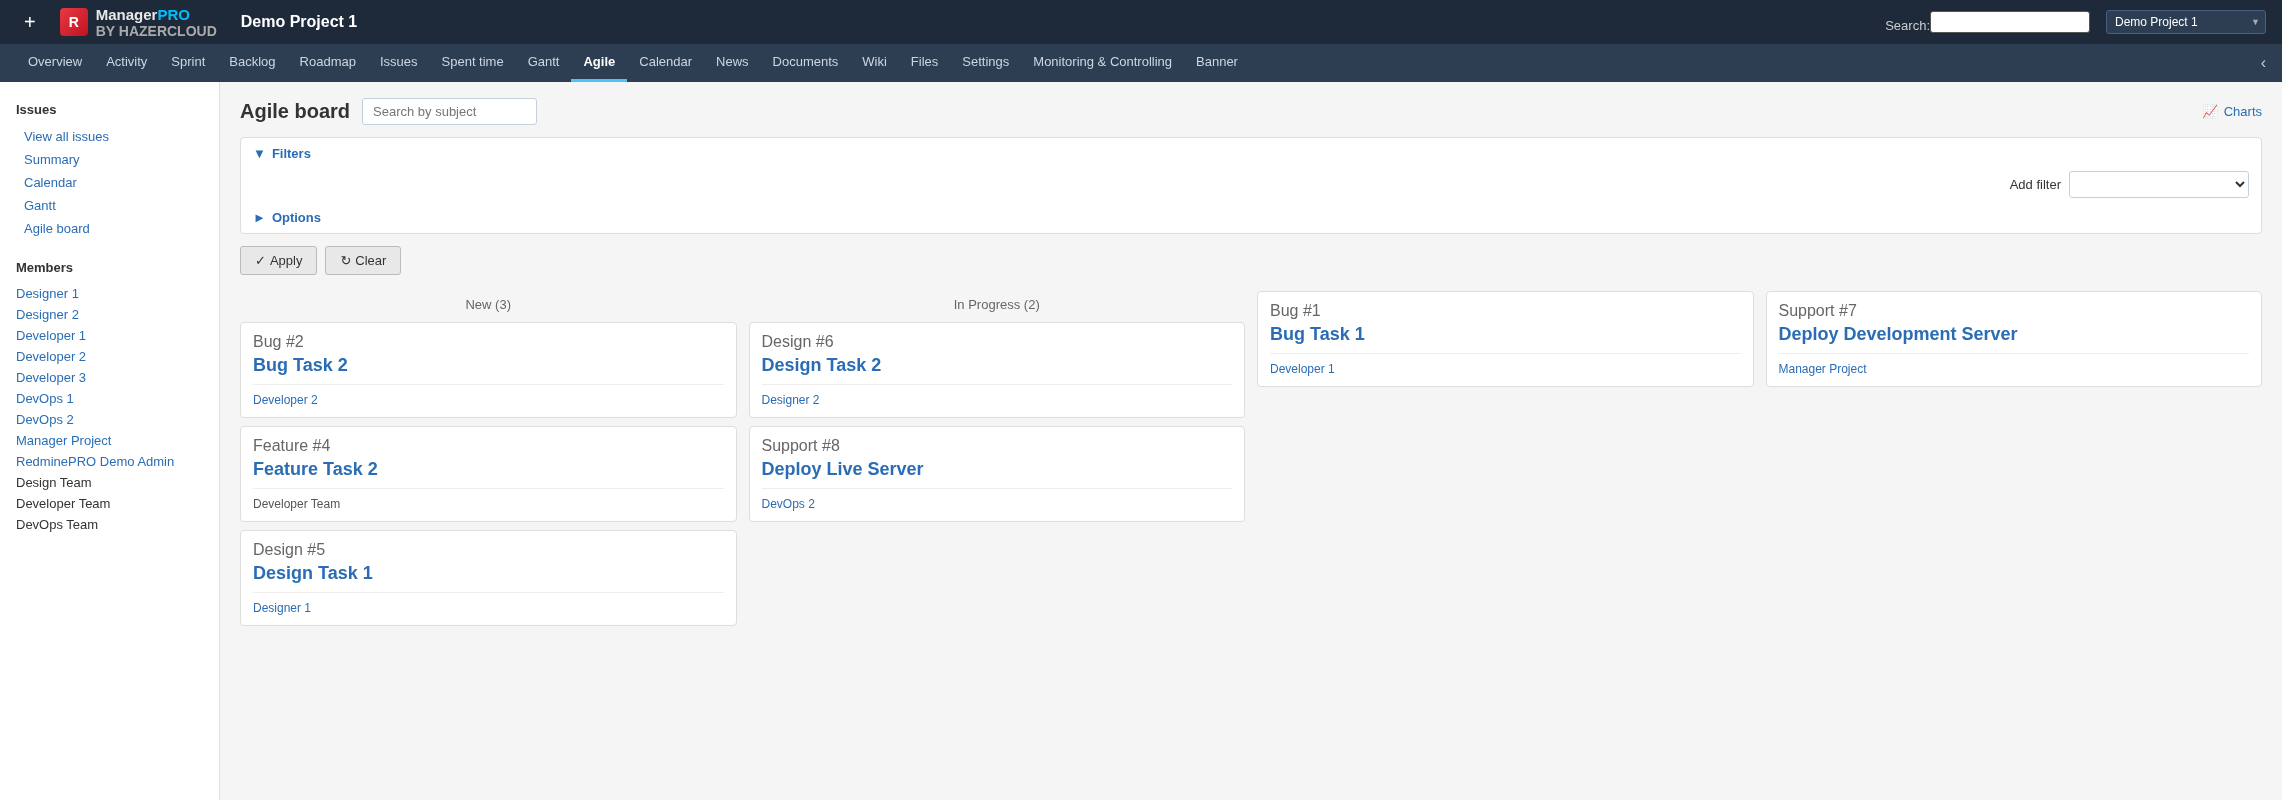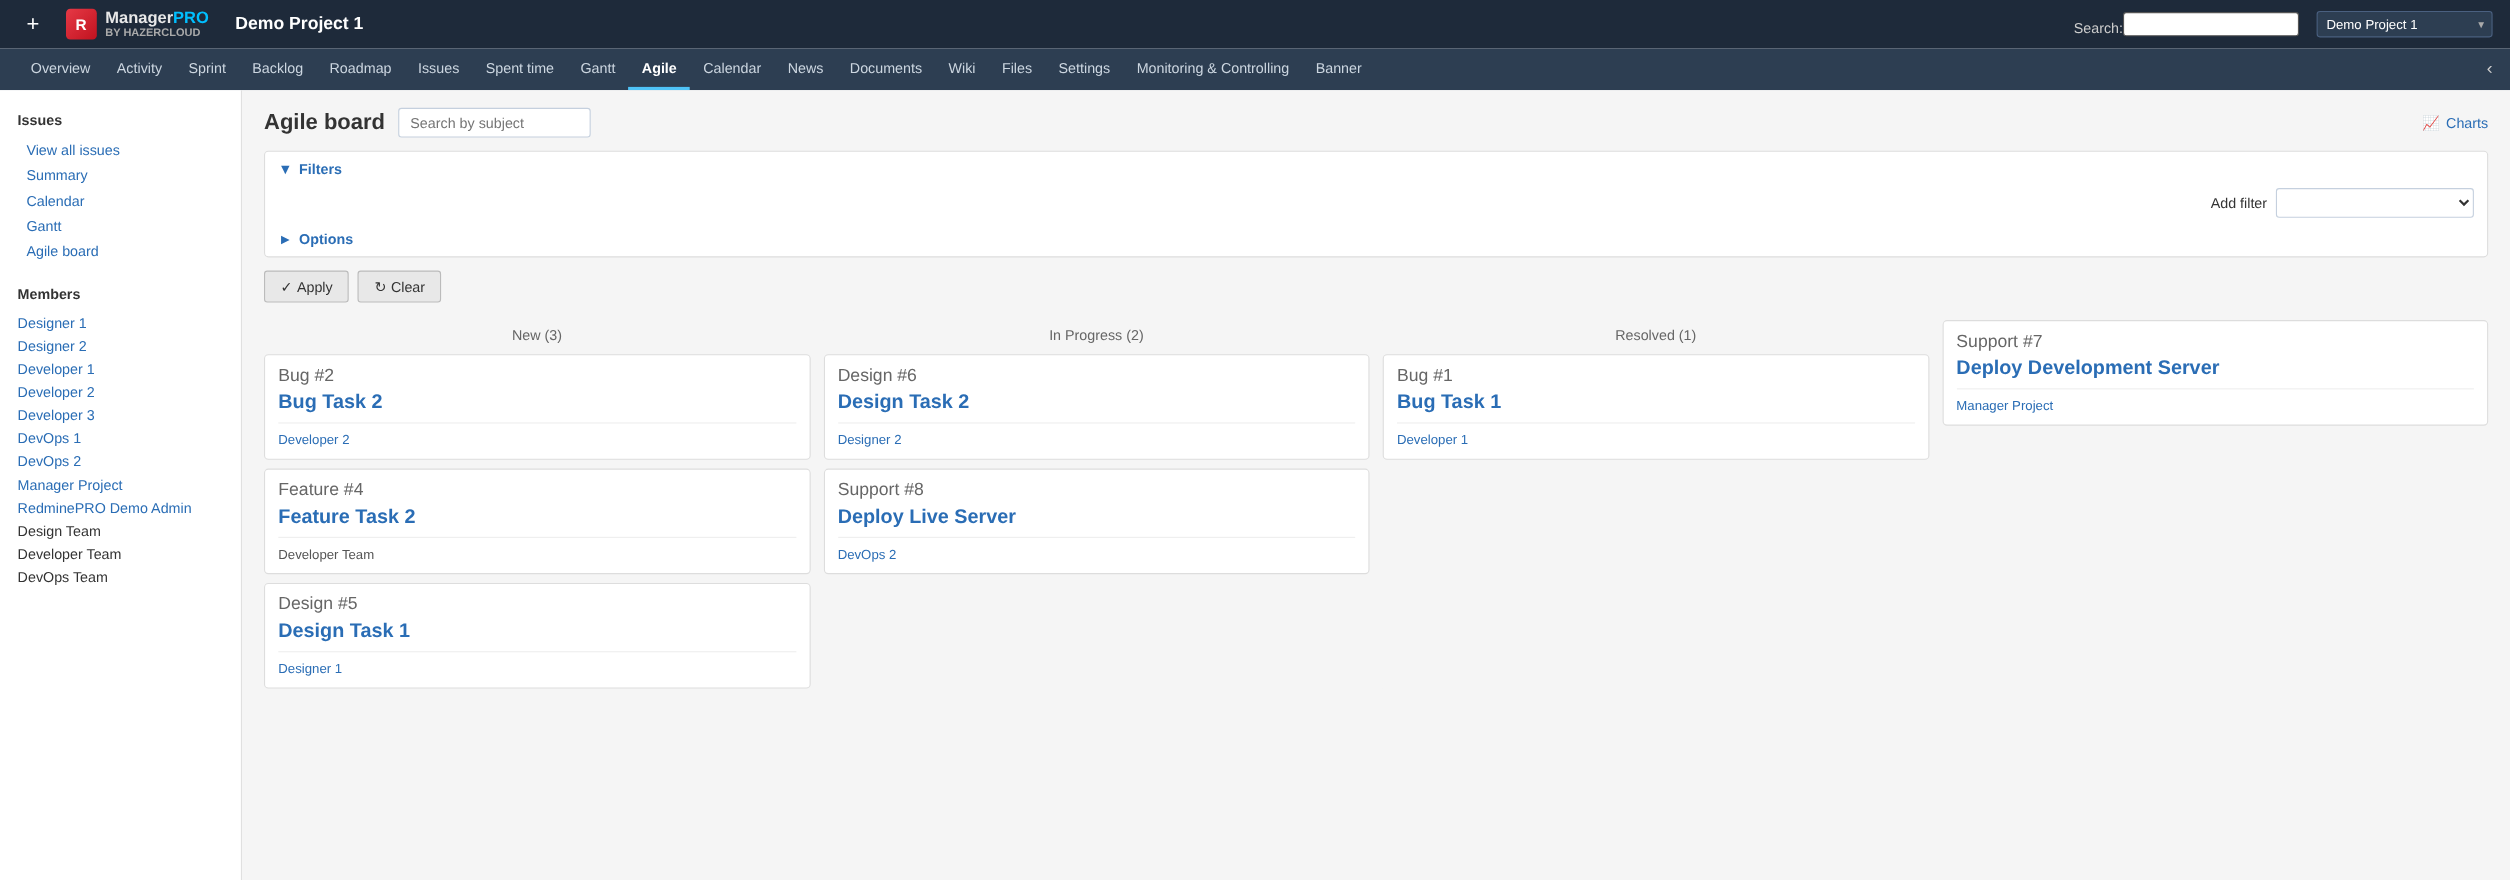--- a/index.html
+++ b/index.html
@@ -18,21 +18,21 @@
     .logo {
       display: flex;
       align-items: center;
       gap: 4px;
       font-weight: bold;
       font-size: 15px;
       color: white;
     }
     .logo-redmine { color: #e8e8e8; }
     .logo-pro { color: #00bfff; }
-    .logo-hazercloud { font-size: 10px; color: #aaa; display: block; }
+    .logo-hazercloud { font-size: 14px; color: #aaa; display: block; }
     .logo-icon {
       width: 28px; height: 28px;
       background: linear-gradient(135deg, #e63946, #c1121f);
       border-radius: 4px;
       display: flex; align-items: center; justify-content: center;
       font-size: 14px; font-weight: bold; color: white;
       margin-right: 4px;
     }
     .project-title {
       font-size: 16px;
@@ -487,21 +487,20 @@
               <div class="card-assignee link">Designer 2</div>
             </div>
             <div class="card">
               <div class="card-issue-id">Support #8</div>
               <a class="card-title">Deploy Live Server</a>
               <div class="card-assignee link">DevOps 2</div>
             </div>
           </div>
         </div>
         <div class="board-column">
-          <div class="column-header">Resolved (1)</div>
           <div class="cards-container">
             <div class="card">
               <div class="card-issue-id">Bug #1</div>
               <a class="card-title">Bug Task 1</a>
               <div class="card-assignee link">Developer 1</div>
             </div>
           </div>
         </div>
         <div class="board-column">
           <div class="cards-container">

